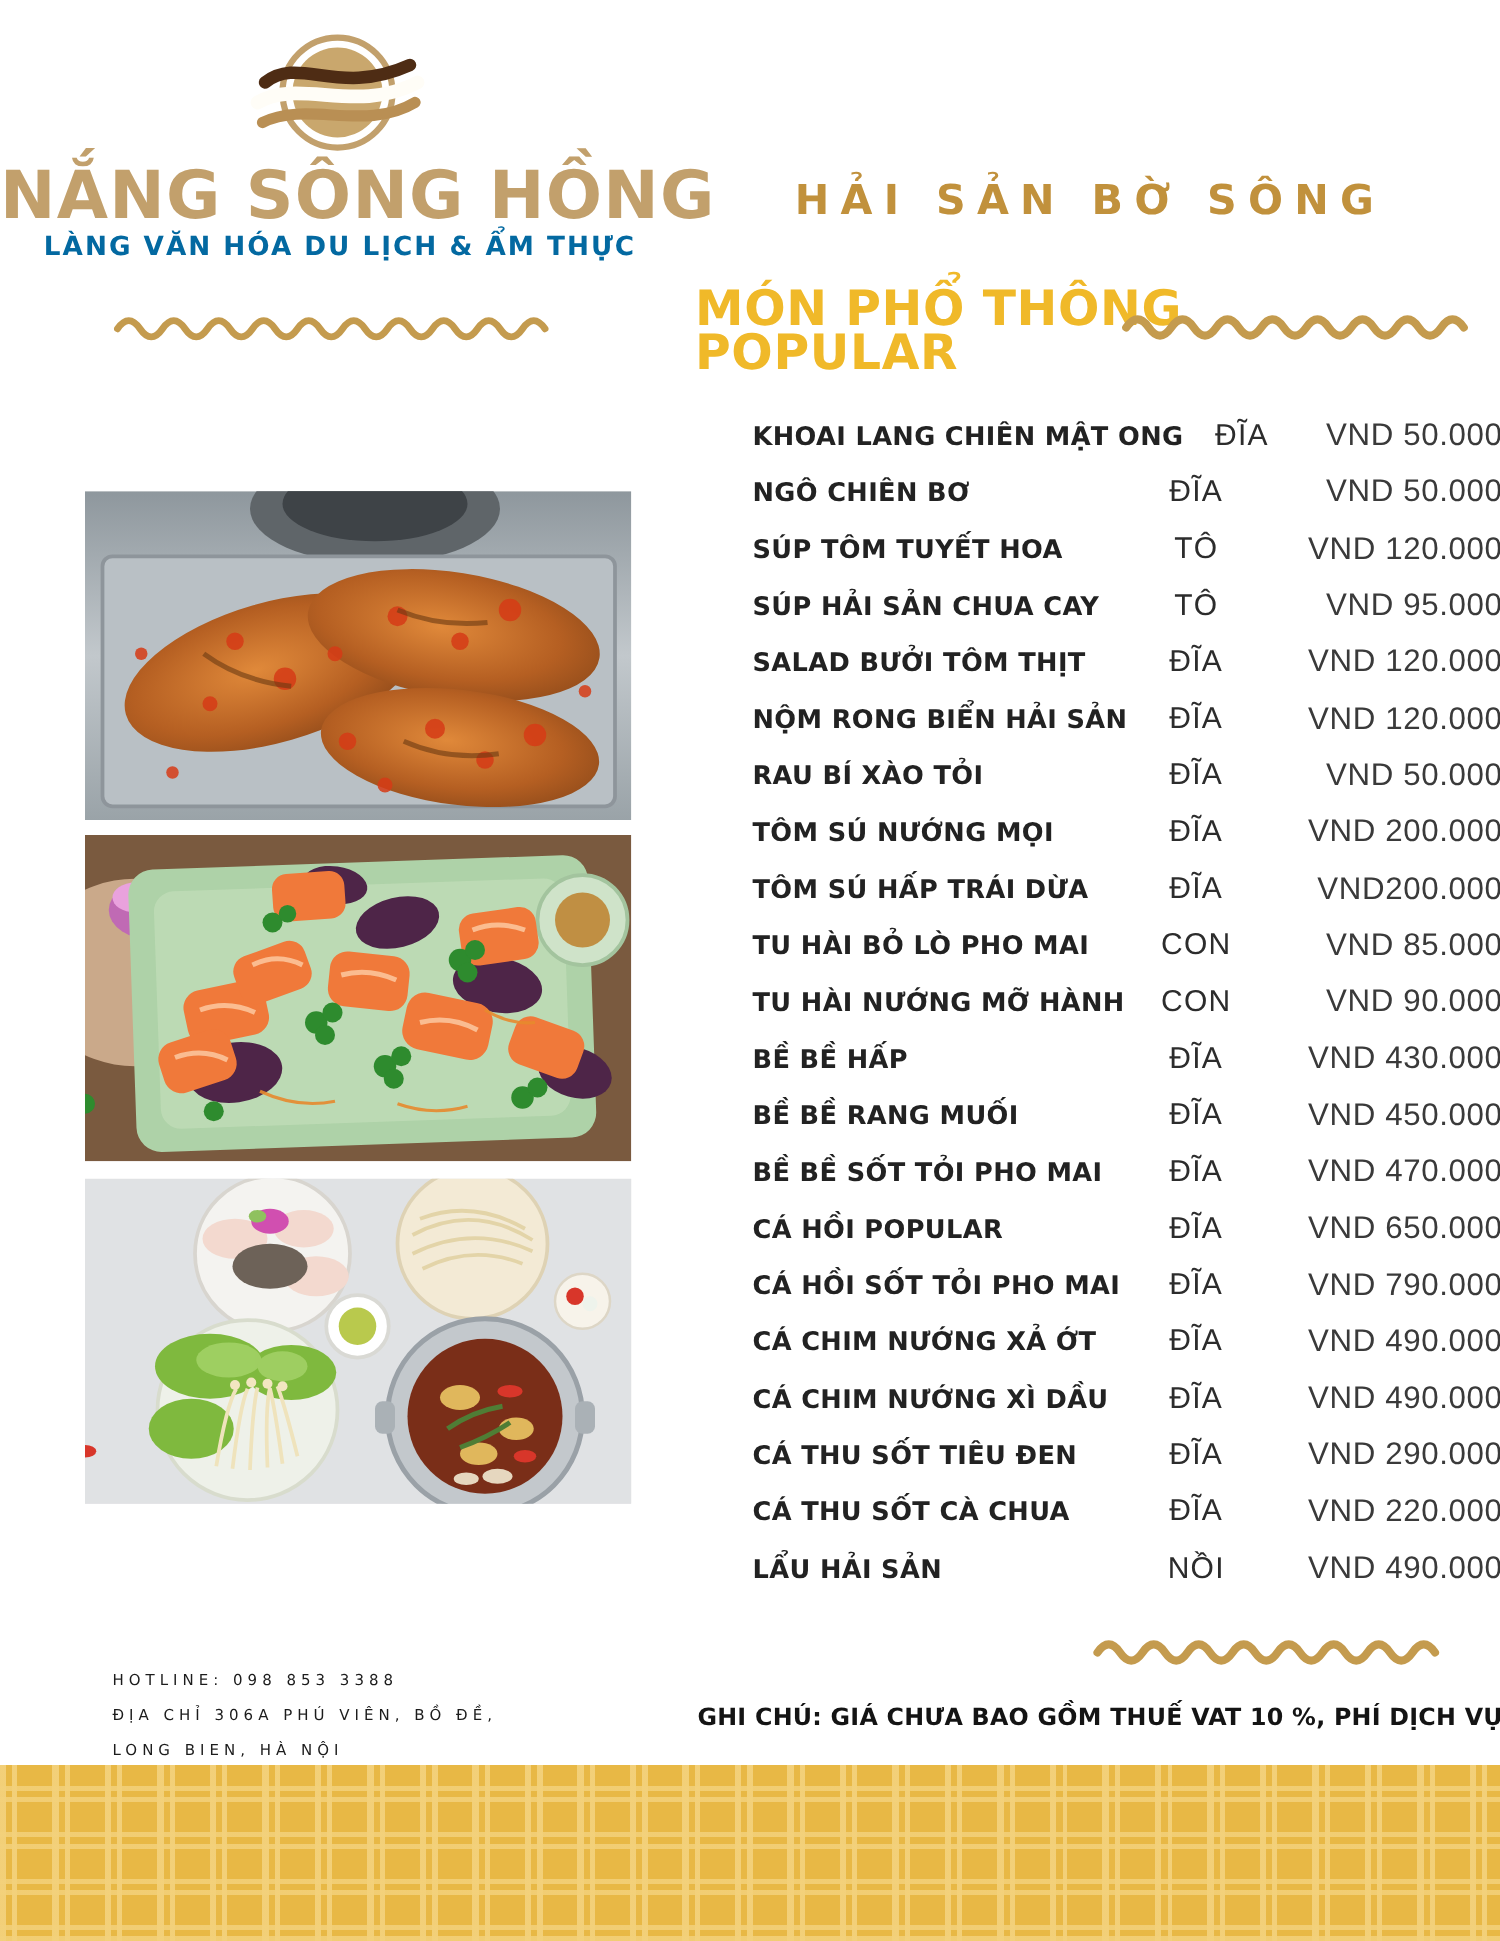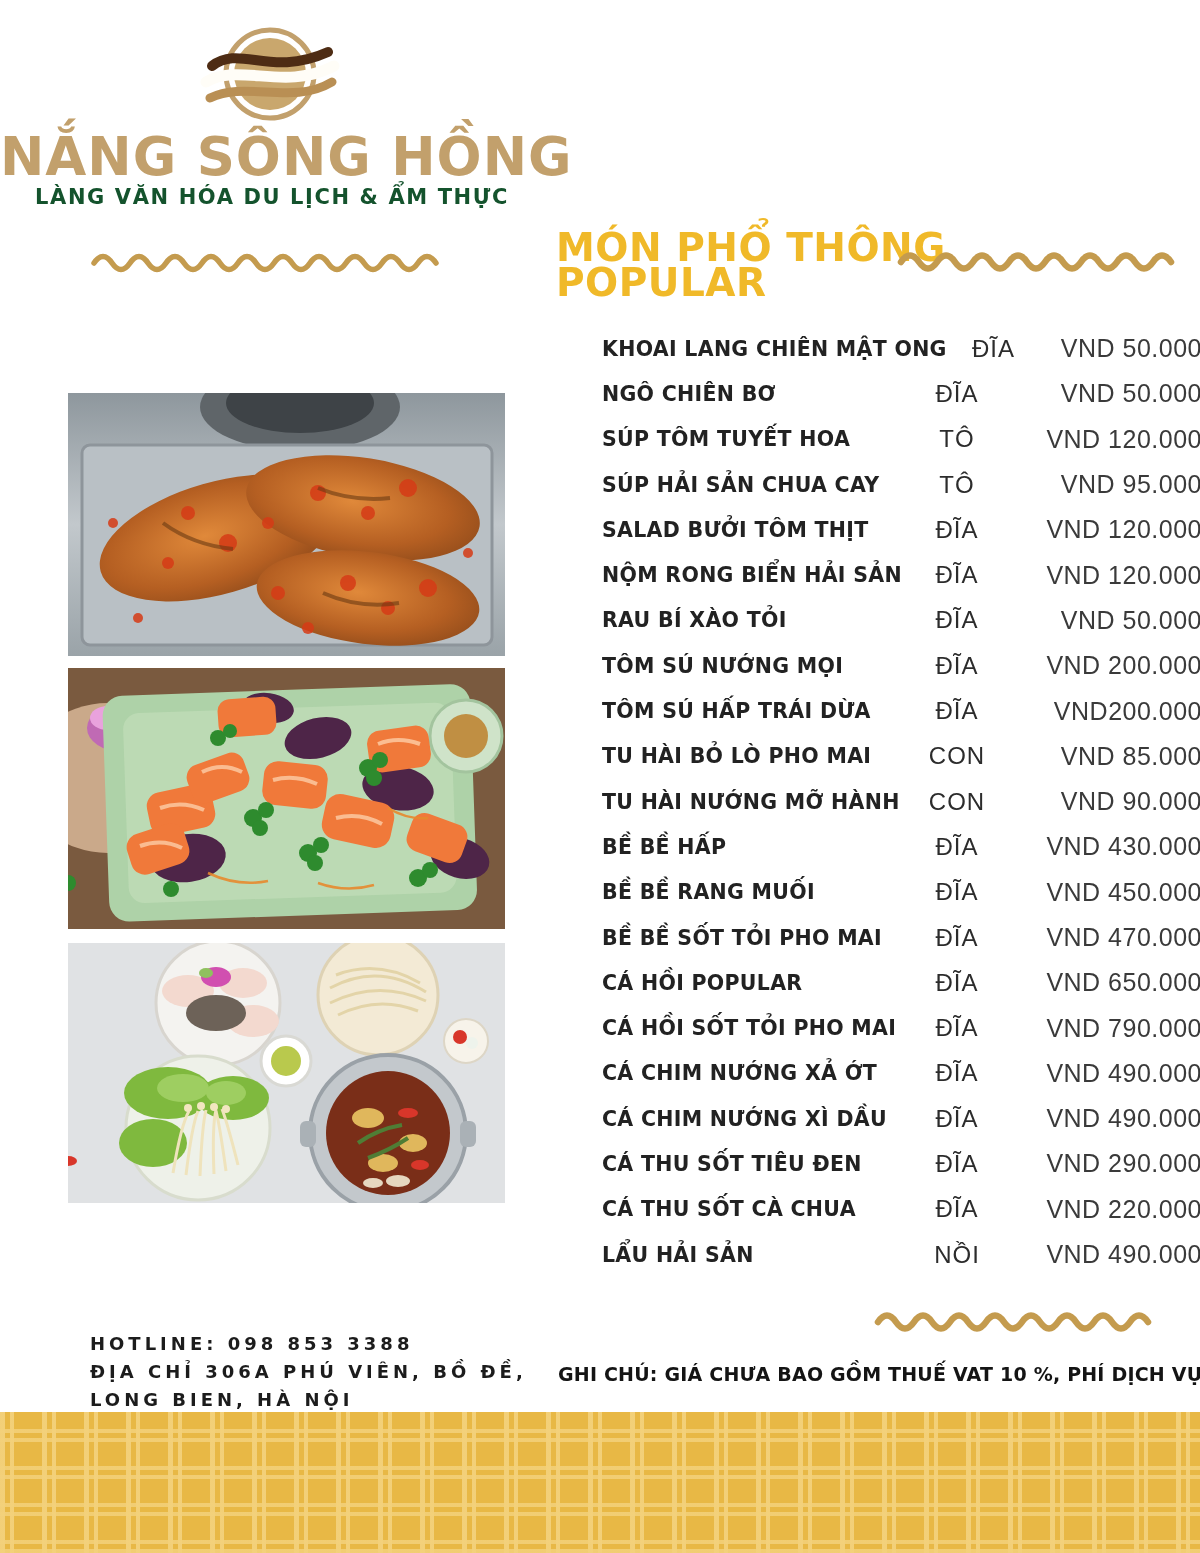--- a/index.html
+++ b/index.html
@@ -10,21 +10,21 @@
   .abs{position:absolute;}
 
   
   .logo-icon{left:200px;top:20px;width:140px;height:112px;}
   .brand-name{
     left:0;top:126px;width:544px;text-align:center;
     font-size:53px;font-weight:bold;color:#C2A06C;letter-spacing:1px;white-space:nowrap;
   }
   .brand-tagline{
     left:0;top:185px;width:544px;text-align:center;
-    font-size:21px;font-weight:bold;color:#14532d;letter-spacing:1.6px;white-space:nowrap;
+    font-size:21px;font-weight:bold;color:#0369a1;letter-spacing:1.6px;white-space:nowrap;
   }
   .wavy{overflow:visible;}
   .wavy-left{left:88px;top:247px;}
   .wavy-right-top{left:896px;top:246px;}
   .wavy-right-bottom{left:873px;top:1306px;}
 
   
   .hd-line{width:640px;left:552px;text-align:center;font-weight:bold;
     color:#C1913C;font-size:33px;letter-spacing:9px;white-space:nowrap;}
   .hd-line1{top:88px;}
@@ -45,21 +45,21 @@
     font-family:"Liberation Sans",sans-serif;letter-spacing:0.5px;white-space:nowrap;}
 
   
   .photo{left:68px;width:437px;background:#eee;}
   .photo svg{display:block;width:100%;height:100%;}
   .photo1{top:393px;height:263px;}
   .photo2{top:668px;height:261px;}
   .photo3{top:943px;height:260px;}
 
   
-  .contact{left:90px;top:1330px;font-size:18px;font-weight:bold;color:#1c1c1c;
+  .contact{left:90px;top:1330px;font-size:12px;font-weight:normal;color:#1c1c1c;
     letter-spacing:4px;line-height:28px;white-space:nowrap;}
   .note{left:558px;top:1363px;width:640px;font-size:19px;font-weight:bold;
     color:#141414;letter-spacing:0.2px;white-space:nowrap;}
   .band{
     left:0;right:0;bottom:0;height:141px;background-color:#E8B845;
     background-image:
       repeating-linear-gradient(90deg, rgba(243,209,123,0.95) 0 5px, transparent 5px 10px,
         rgba(243,209,123,0.95) 10px 14px, transparent 14px 42px),
       repeating-linear-gradient(0deg, rgba(243,209,123,0.85) 0 4px, transparent 4px 9px,
         rgba(243,209,123,0.85) 9px 13px, transparent 13px 37px);
@@ -76,20 +76,21 @@
     <path d="M12,46 C40,24 70,58 128,32" fill="none" stroke="#4E2C14" stroke-width="10" stroke-linecap="round"></path>
     <path d="M6,62 C40,42 84,72 134,46" fill="none" stroke="#FFFDF7" stroke-width="11" stroke-linecap="round"></path>
     <path d="M10,78 C46,60 92,86 132,62" fill="none" stroke="#B98F54" stroke-width="9" stroke-linecap="round"></path>
   </svg>
   <div class="abs brand-name">NẮNG SÔNG HỒNG</div>
   <div class="abs brand-tagline">LÀNG VĂN HÓA DU LỊCH &amp; ẨM THỰC</div>
   <svg class="abs wavy wavy-left" width="352" height="26" aria-hidden="true">
     <path d="M6,16 q9,-13 18,0 t18,0 t18,0 t18,0 t18,0 t18,0 t18,0 t18,0 t18,0 t18,0 t18,0 t18,0 t18,0 t18,0 t18,0 t18,0 t18,0 t18,0 t18,0" fill="none" stroke="#C49B4E" stroke-width="5.5" stroke-linecap="round"></path>
   </svg>
 
+  <div class="abs hd-line hd-line2">HẢI SẢN BỜ SÔNG</div>
   <div class="abs section-line section-line1">MÓN PHỔ THÔNG</div>
   <div class="abs section-line section-line2">POPULAR</div>
   <svg class="abs wavy wavy-right-top" width="296" height="26" aria-hidden="true">
     <path d="M5,16 q9,-13 18,0 t18,0 t18,0 t18,0 t18,0 t18,0 t18,0 t18,0 t18,0 t18,0 t18,0 t18,0 t18,0 t18,0 t18,0" fill="none" stroke="#C49B4E" stroke-width="6.5" stroke-linecap="round"></path>
   </svg>
 
   <div class="abs menu-list">
 
       <div class="menu-row">
         <span class="mi-name">KHOAI LANG CHIÊN MẬT ONG</span>

